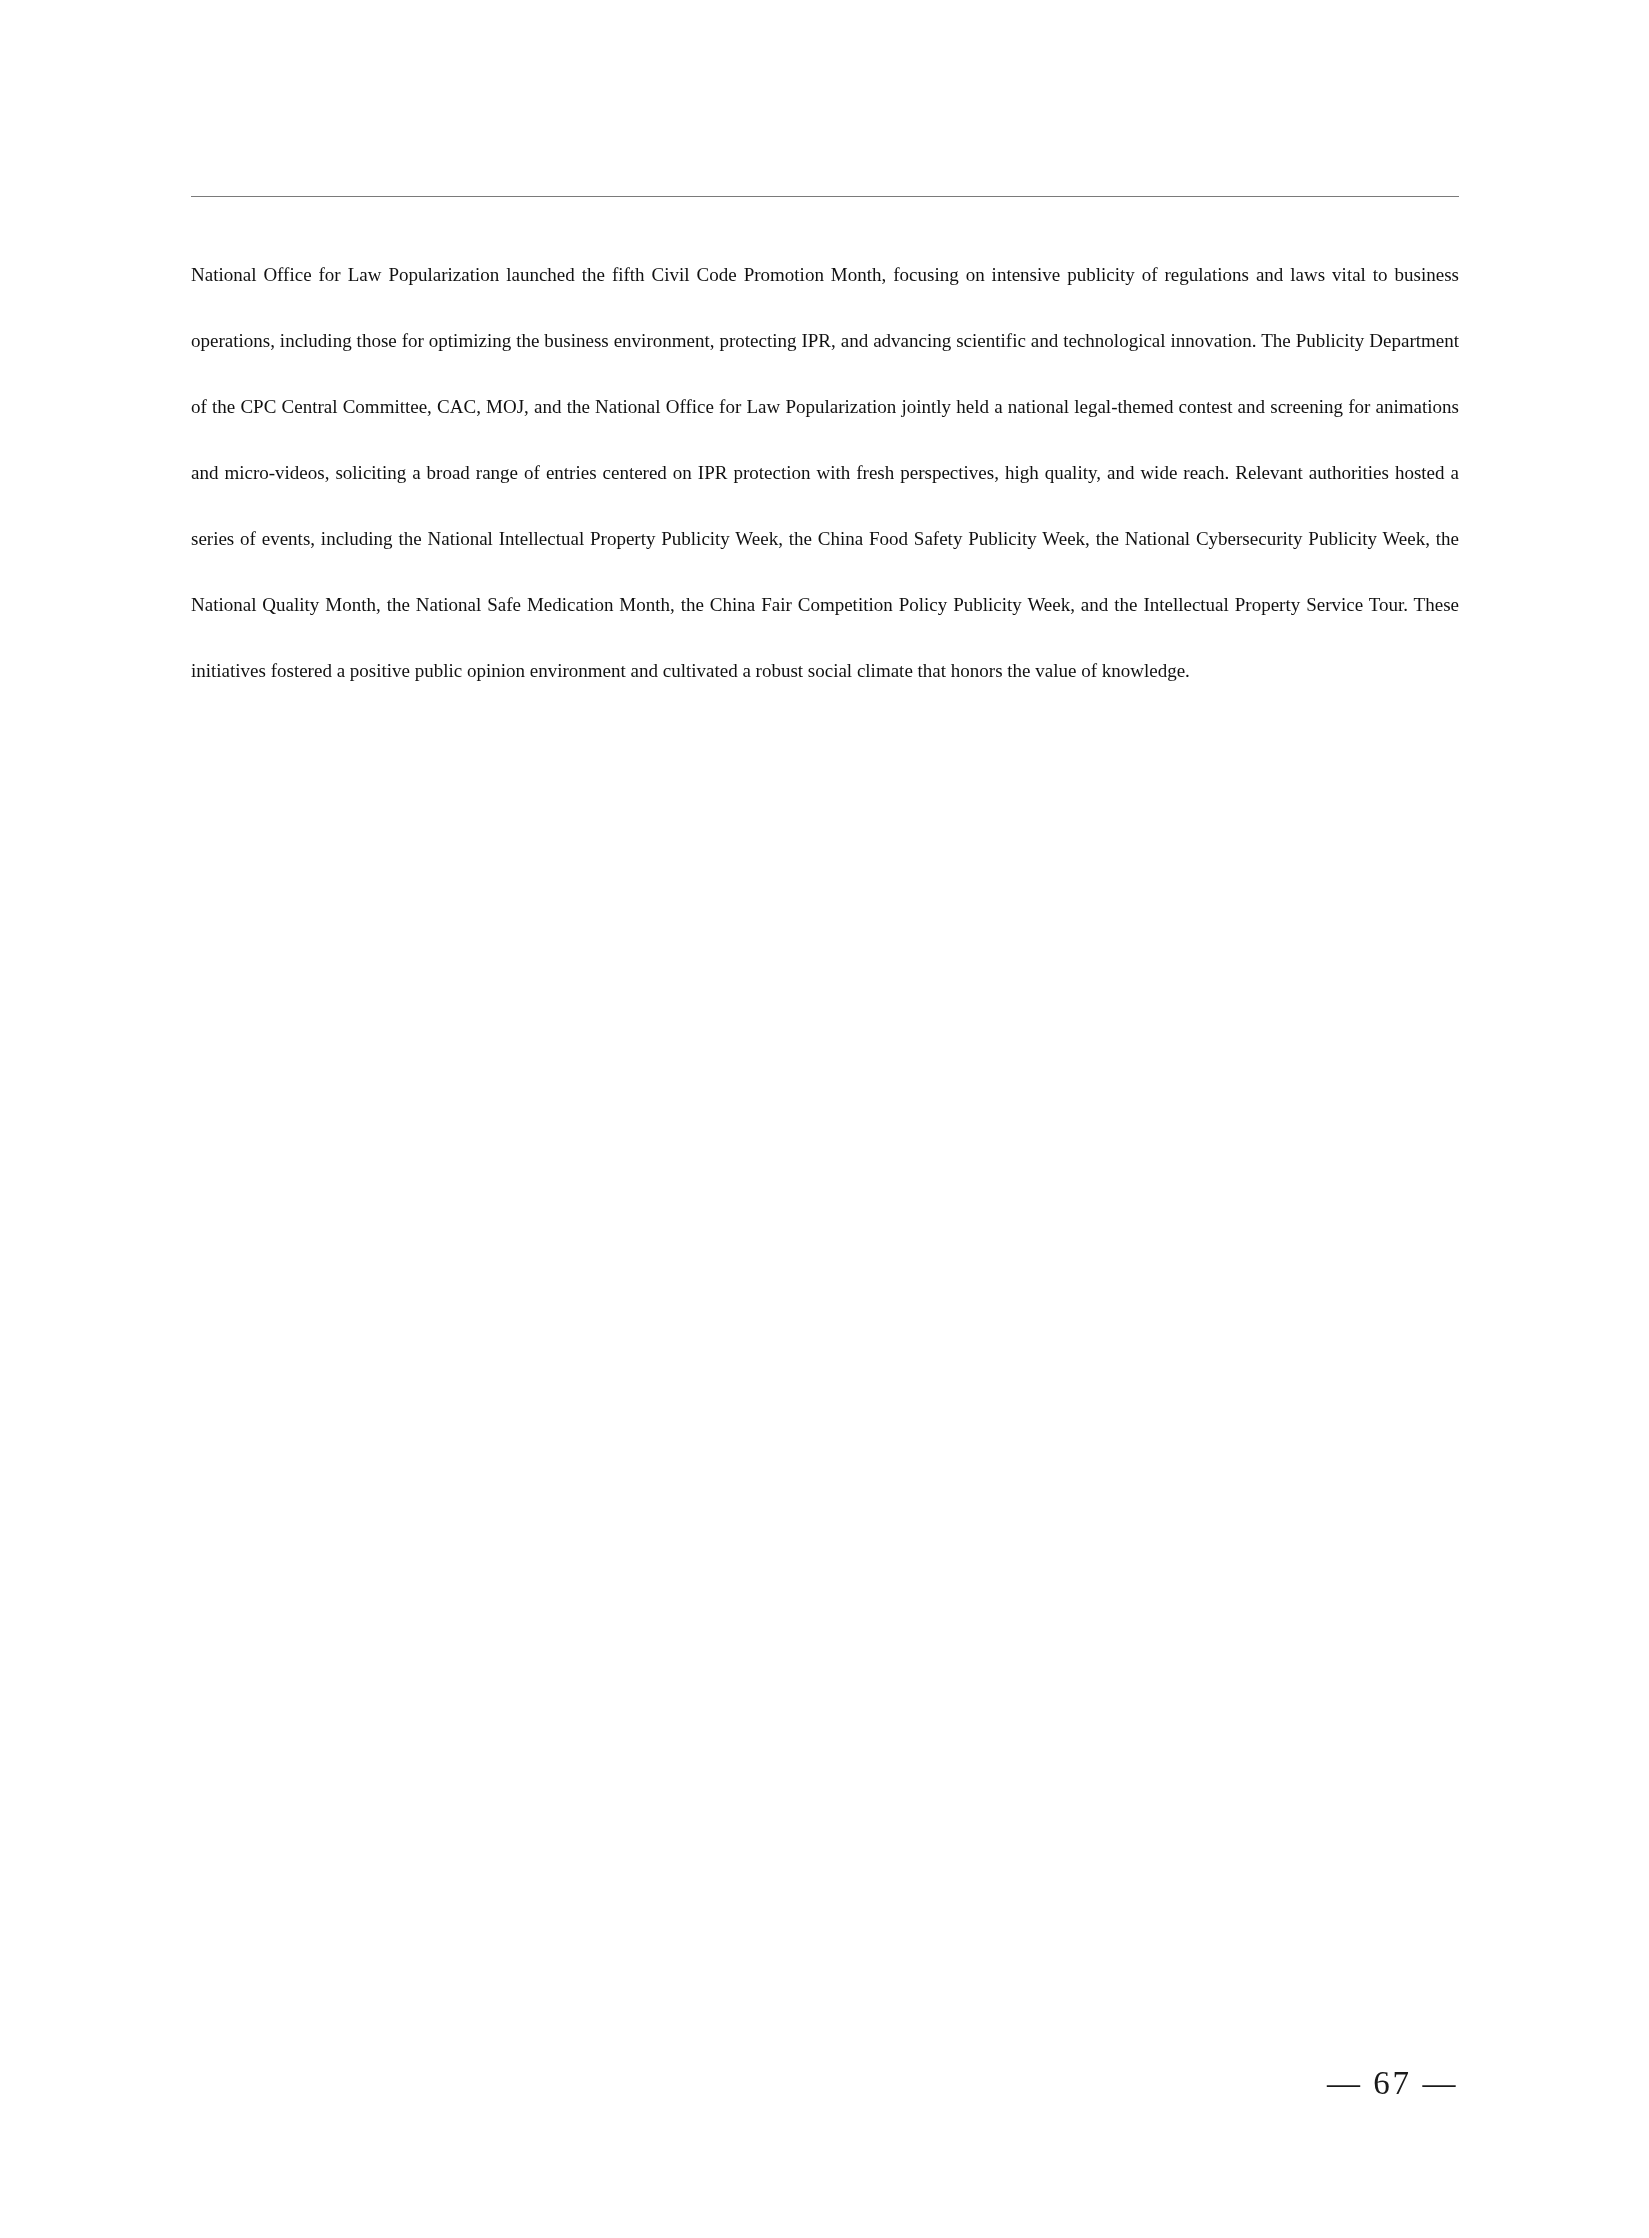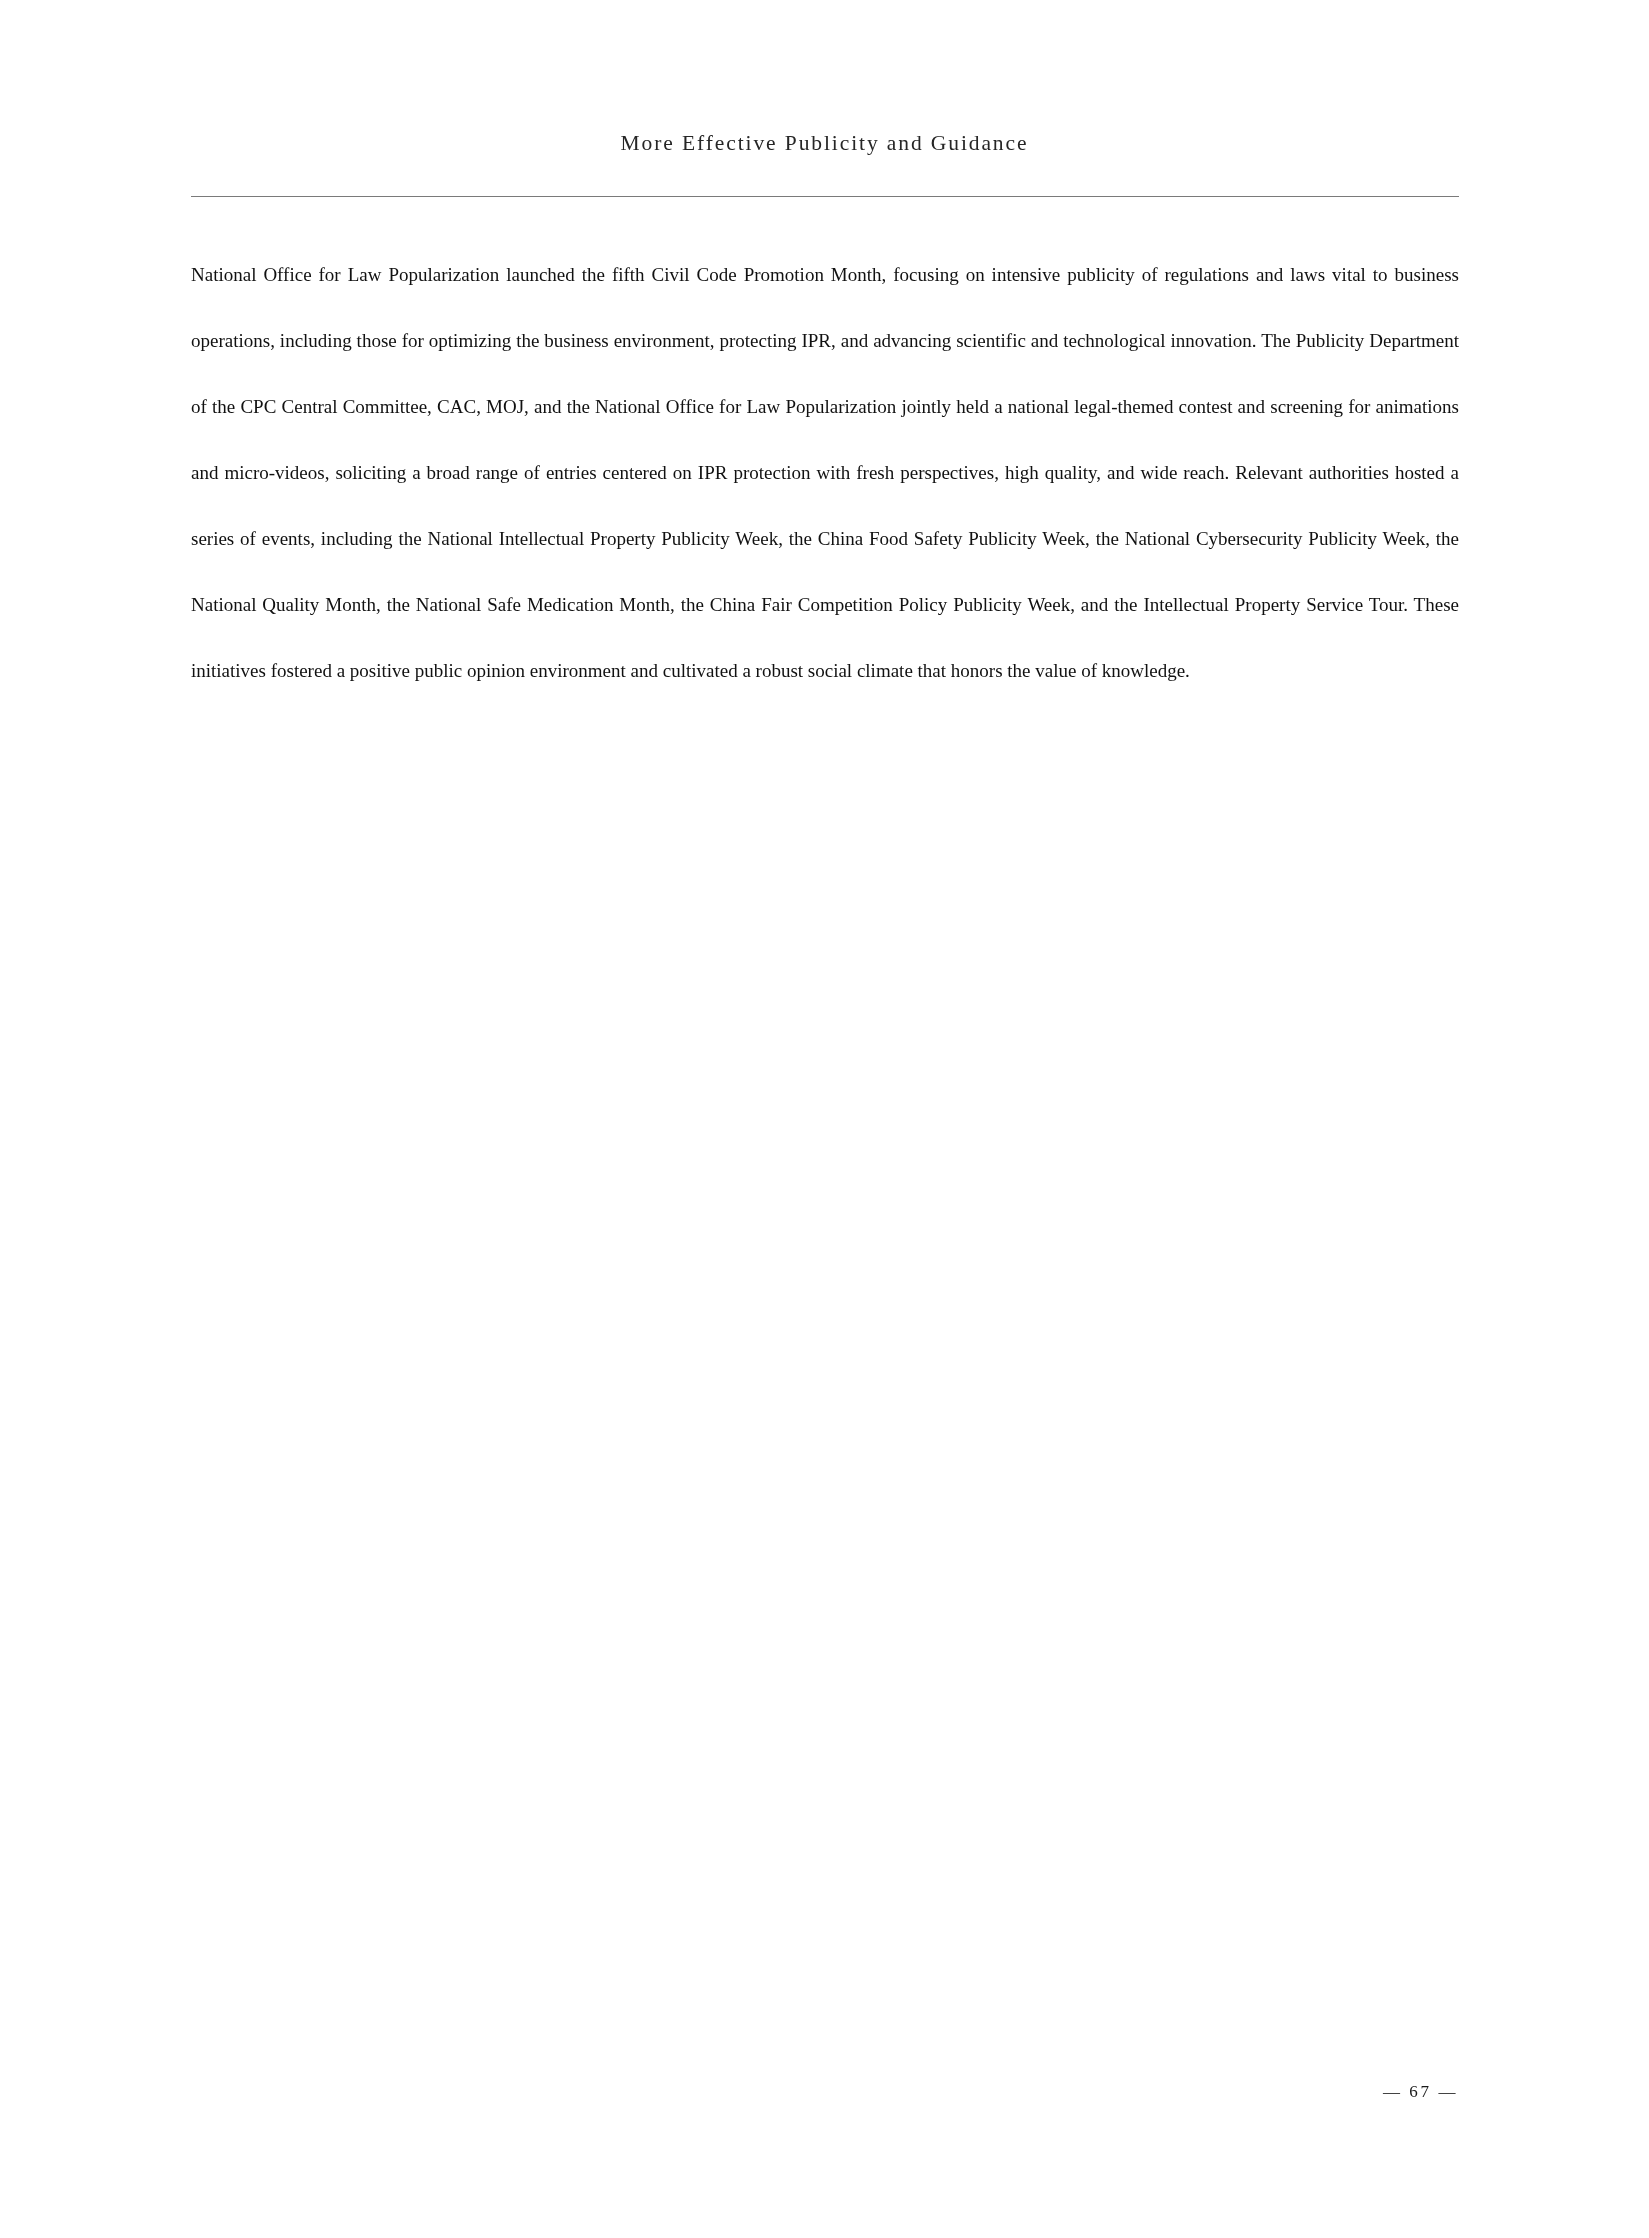--- a/index.html
+++ b/index.html
@@ -52,31 +52,30 @@
     text-justify: inter-word;
     text-align-last: left;
     color: #111111;
     hyphens: none;
   }
   .folio {
     position: absolute;
     bottom: 137px;
     right: 191px;
     font-family: "Liberation Serif", serif;
-    font-size: 17px;
+    font-size: 33px;
     letter-spacing: 2.6px;
     color: #1a1a1a;
   }
 </style>
 </head>
 <body>
 
 <div class="page">
 
-  <div class="running-head">More Effective Publicity and Guidance</div>
 
   <div class="head-rule"></div>
 
   <div class="body-block">
     <p>National Office for Law Popularization launched the fifth Civil Code Promotion Month, focusing on intensive publicity of regulations and laws vital to business operations, including those for optimizing the business environment, protecting IPR, and advancing scientific and technological innovation. The Publicity Department of the CPC Central Committee, CAC, MOJ, and the National Office for Law Popularization jointly held a national legal-themed contest and screening for animations and micro-videos, soliciting a broad range of entries centered on IPR protection with fresh perspectives, high quality, and wide reach. Relevant authorities hosted a series of events, including the National Intellectual Property Publicity Week, the China Food Safety Publicity Week, the National Cybersecurity Publicity Week, the National Quality Month, the National Safe Medication Month, the China Fair Competition Policy Publicity Week, and the Intellectual Property Service Tour. These initiatives fostered a positive public opinion environment and cultivated a robust social climate that honors the value of knowledge.</p>
   </div>
 
   <div class="folio">— 67 —</div>
 
 </div>

